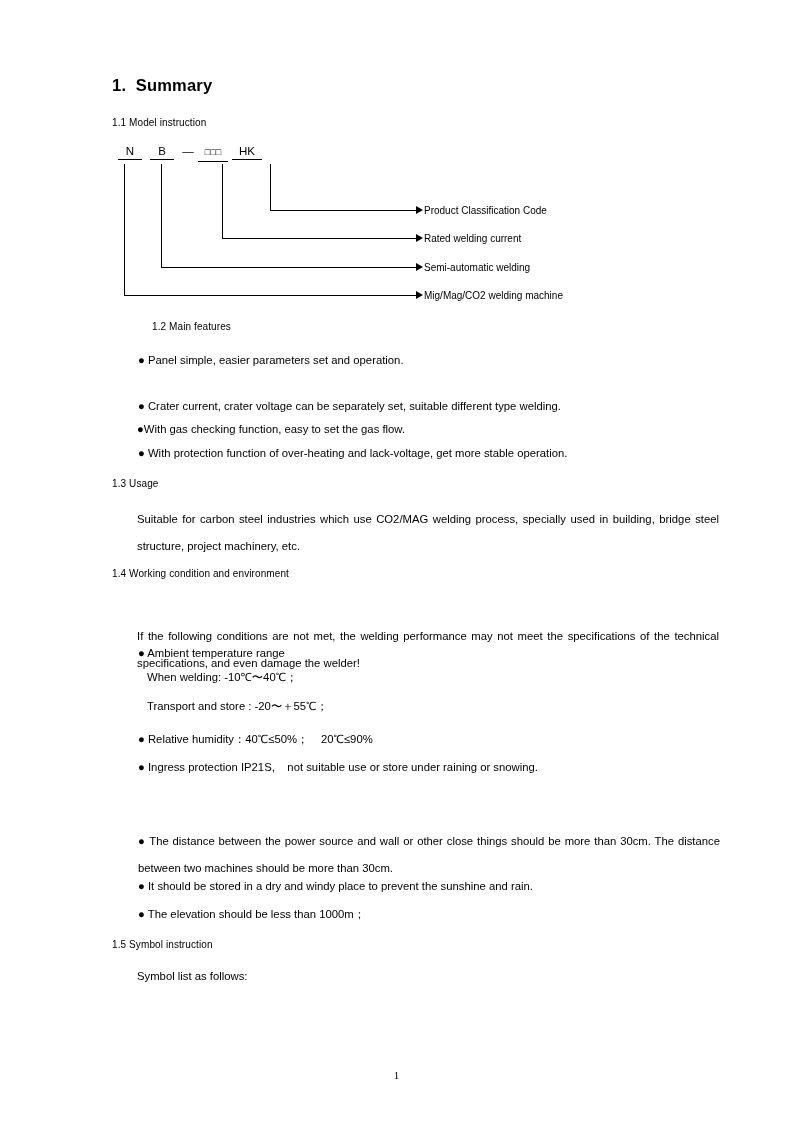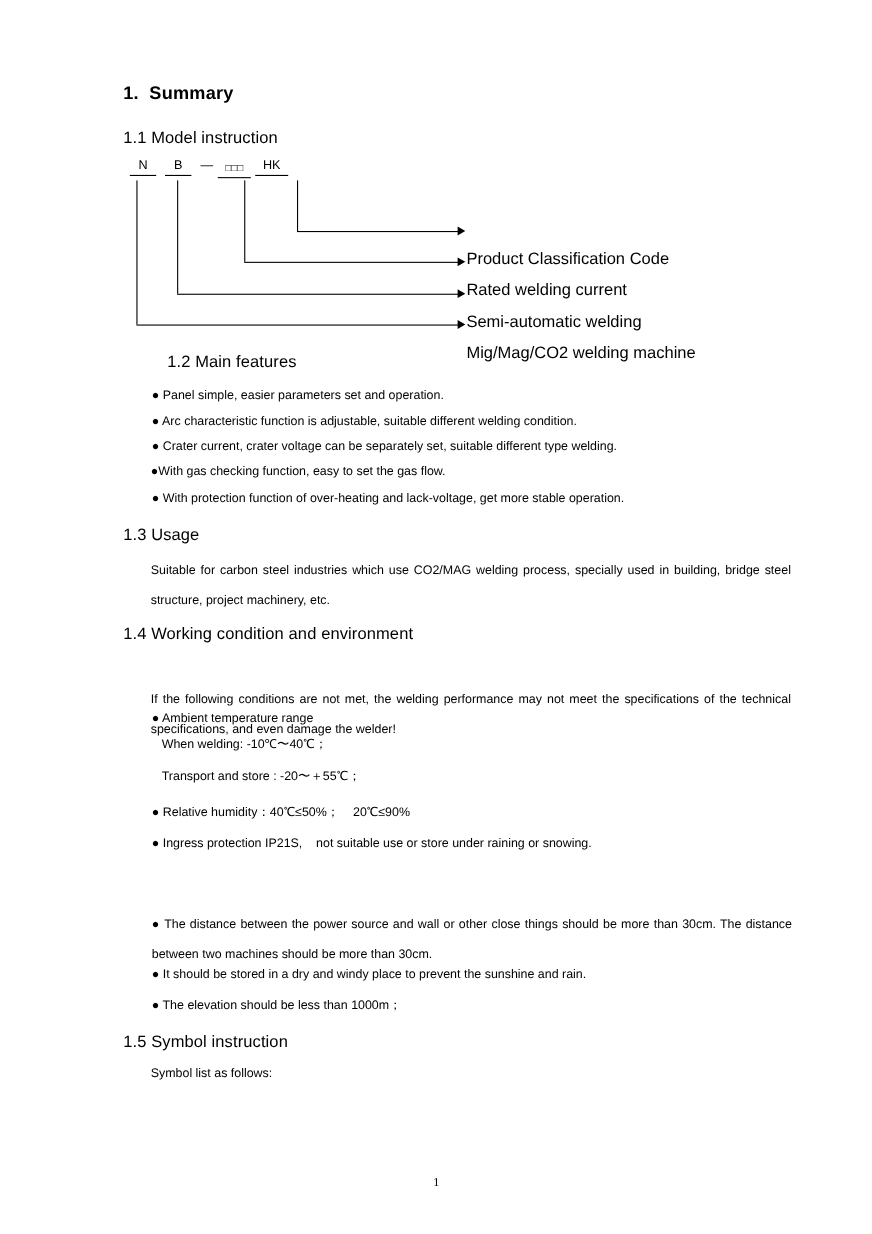--- a/index.html
+++ b/index.html
@@ -30,21 +30,21 @@
     left: 112px;
     top: 76px;
     font-size: 16.5px;
     font-weight: bold;
     letter-spacing: 0.2px;
     white-space: pre;
   }
   .h2 {
     position: absolute;
     left: 112px;
-    font-size: 15px;
+    font-size: 10px;
     font-weight: normal;
     letter-spacing: 0.1px;
     white-space: pre;
   }
   #h2-model    { top: 117px; }
   #h2-features { top: 321px; margin-left: 40px; }
   #h2-usage    { top: 478px; }
   #h2-working  { top: 568px; }
   #h2-symbol   { top: 939px; }
 
@@ -91,24 +91,23 @@
   }
   .arrow {
     position: absolute;
     width: 0; height: 0;
     border-top: 4.5px solid transparent;
     border-bottom: 4.5px solid transparent;
     border-left: 7px solid #000;
   }
   .dlabel {
     position: absolute;
-    font-size: 15px;
+    font-size: 10px;
     white-space: pre;
     line-height: 12px;
-    margin-top: 25px;
   }
 
   
   .bullet {
     position: absolute;
     left: 138px;
     width: 582px;
     font-size: 11.3px;
     line-height: 22px;
     white-space: pre;
@@ -183,21 +182,20 @@
 
     <div class="dlabel" style="left:314px; top:62px;">Product Classification Code</div>
     <div class="dlabel" style="left:314px; top:90px;">Rated welding current</div>
     <div class="dlabel" style="left:314px; top:119px;">Semi-automatic welding</div>
     <div class="dlabel" style="left:314px; top:147px;">Mig/Mag/CO2 welding machine</div>
   </div>
 
   <div class="h2" id="h2-features">1.2 Main features</div>
 
   <div class="bullet" style="top:349px;">● Panel simple, easier parameters set and operation.</div>
-  <div class="bullet" style="top:372px;">● Arc characteristic function is adjustable, suitable different welding condition.</div>
   <div class="bullet" style="top:418px; left:137px;">●With gas checking function, easy to set the gas flow.</div>
   <div class="bullet" style="top:395px;">● Crater current, crater voltage can be separately set, suitable different type welding.</div>
   <div class="bullet" style="top:442px;">● With protection function of over-heating and lack-voltage, get more stable operation.</div>
 
   <div class="h2" id="h2-usage">1.3 Usage</div>
   <div class="para" style="top:506px;">Suitable for carbon steel industries which use CO2/MAG welding process, specially used in building, bridge steel structure, project machinery, etc.</div>
 
   <div class="h2" id="h2-working">1.4 Working condition and environment</div>
   <div class="para" style="top:592px;margin-top:31px;">If the following conditions are not met, the welding performance may not meet the specifications of the technical specifications, and even damage the welder!</div>
 

